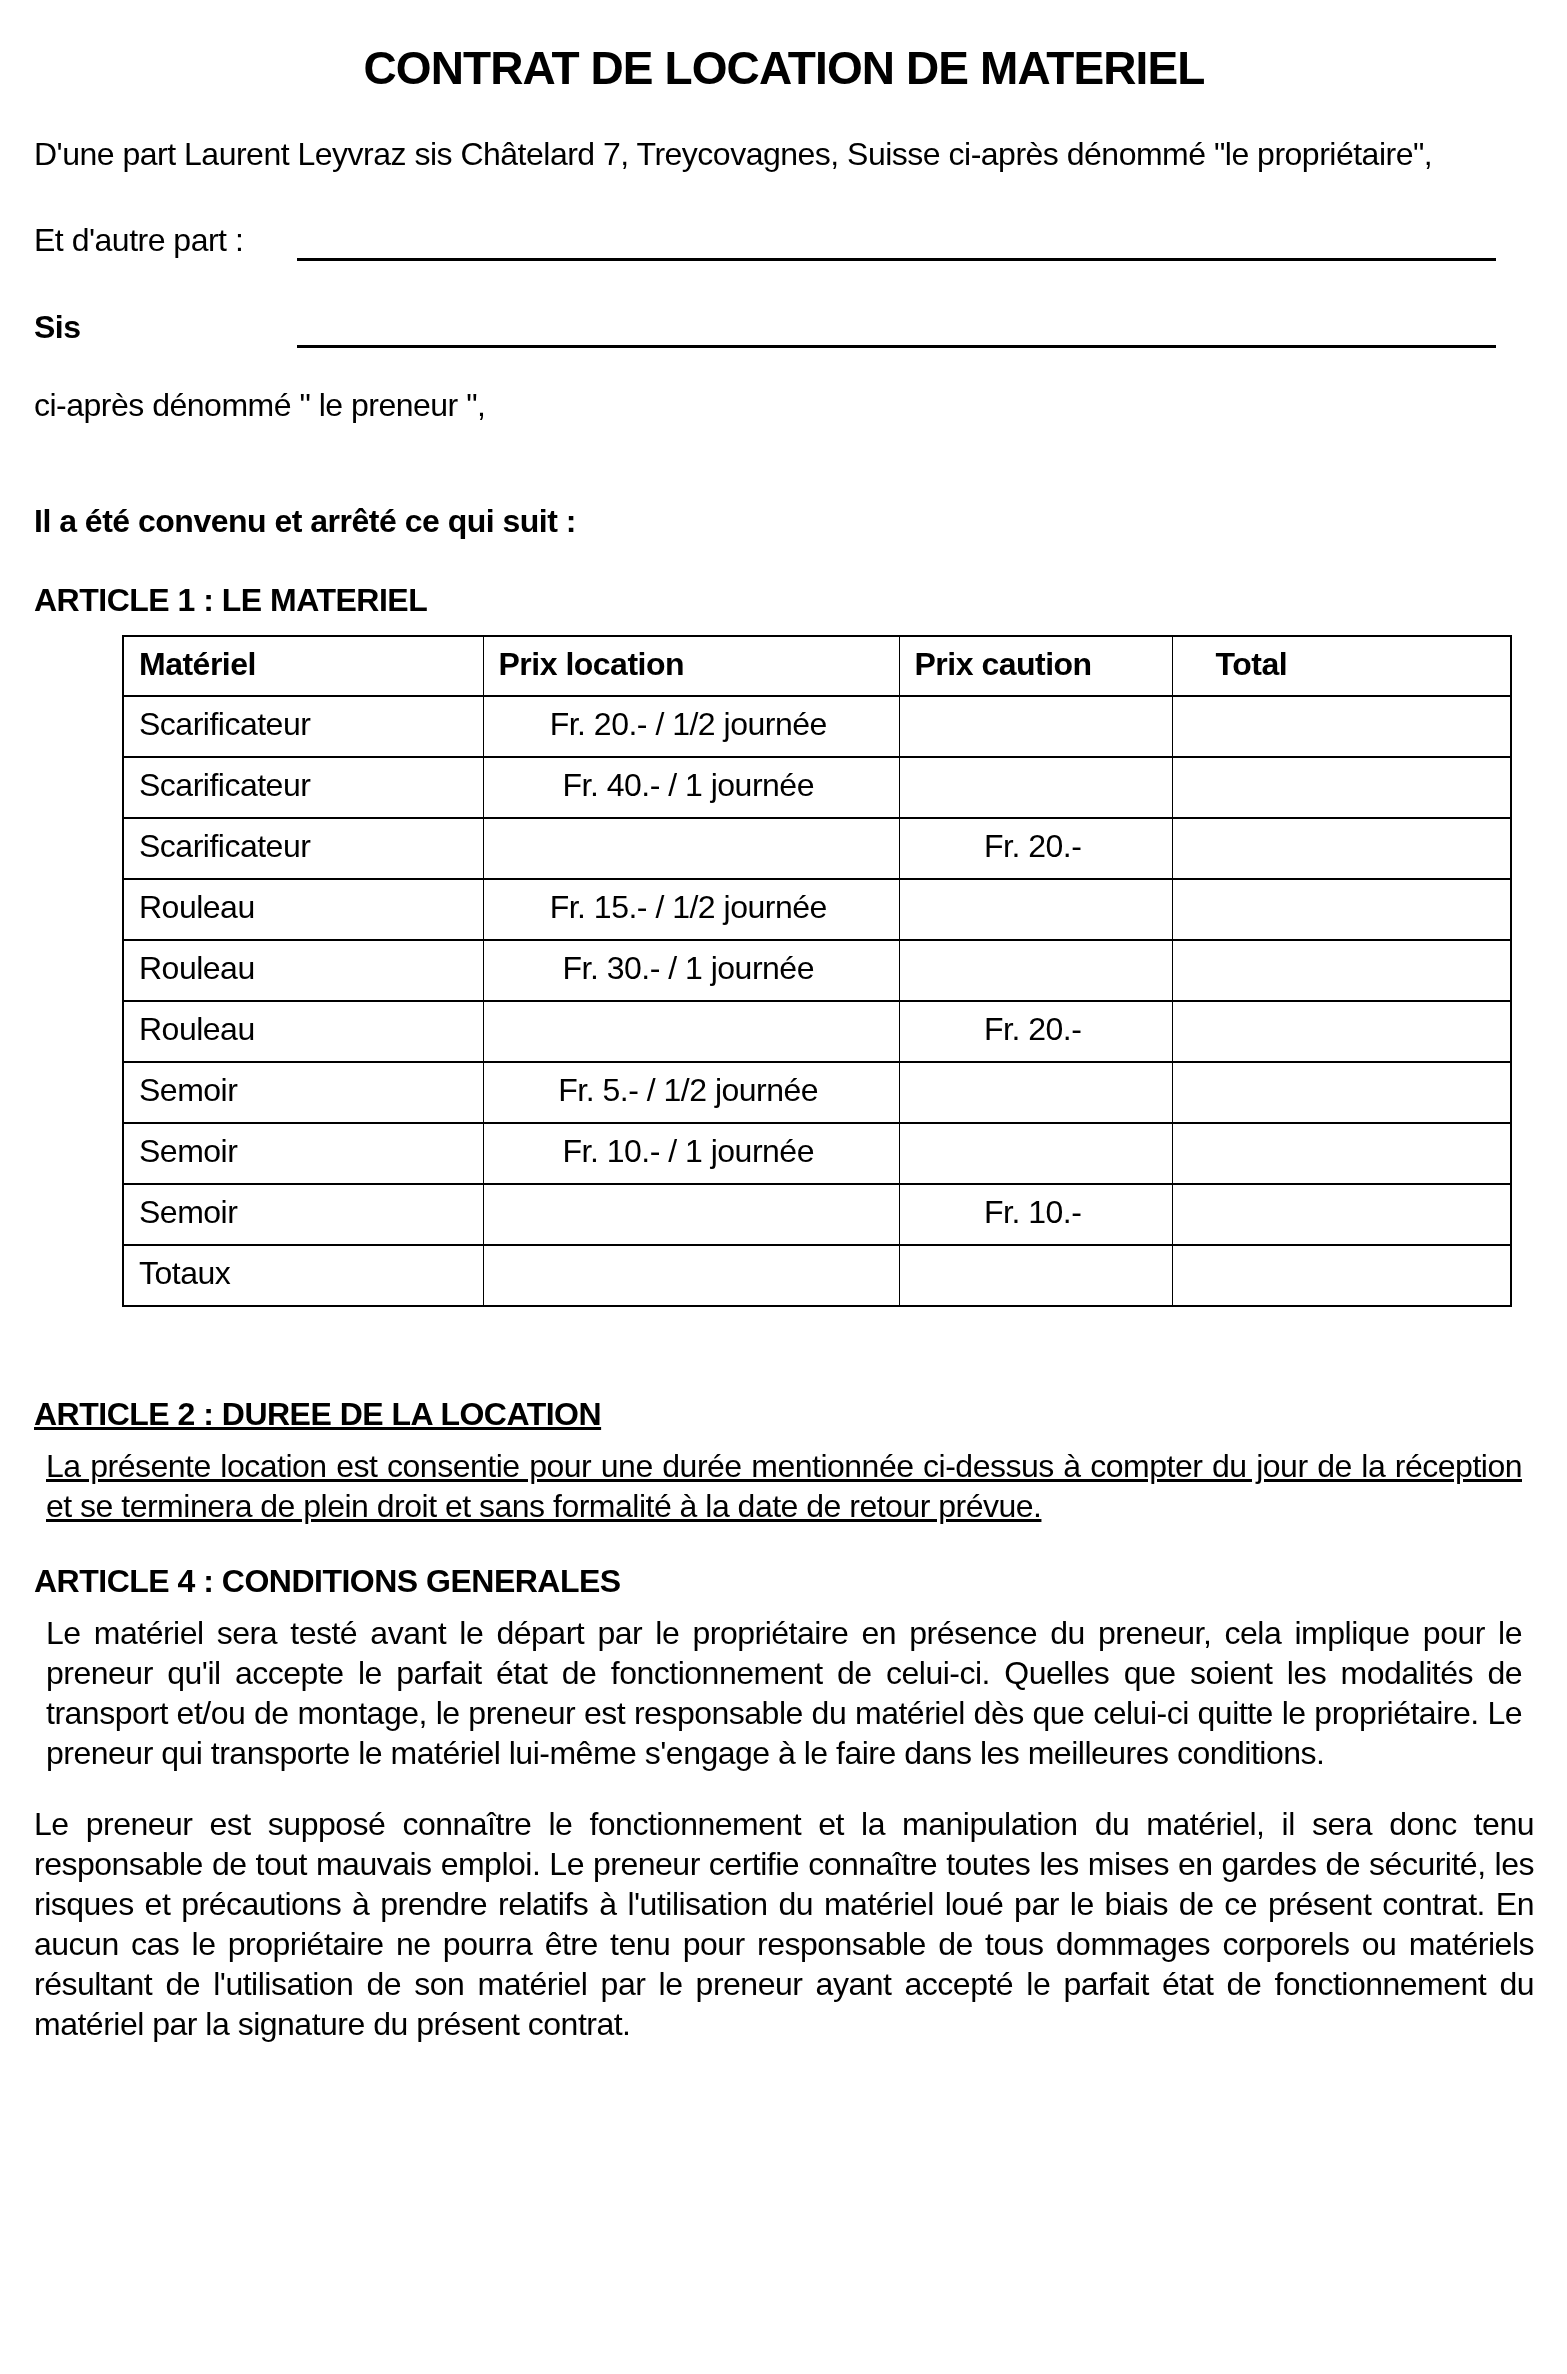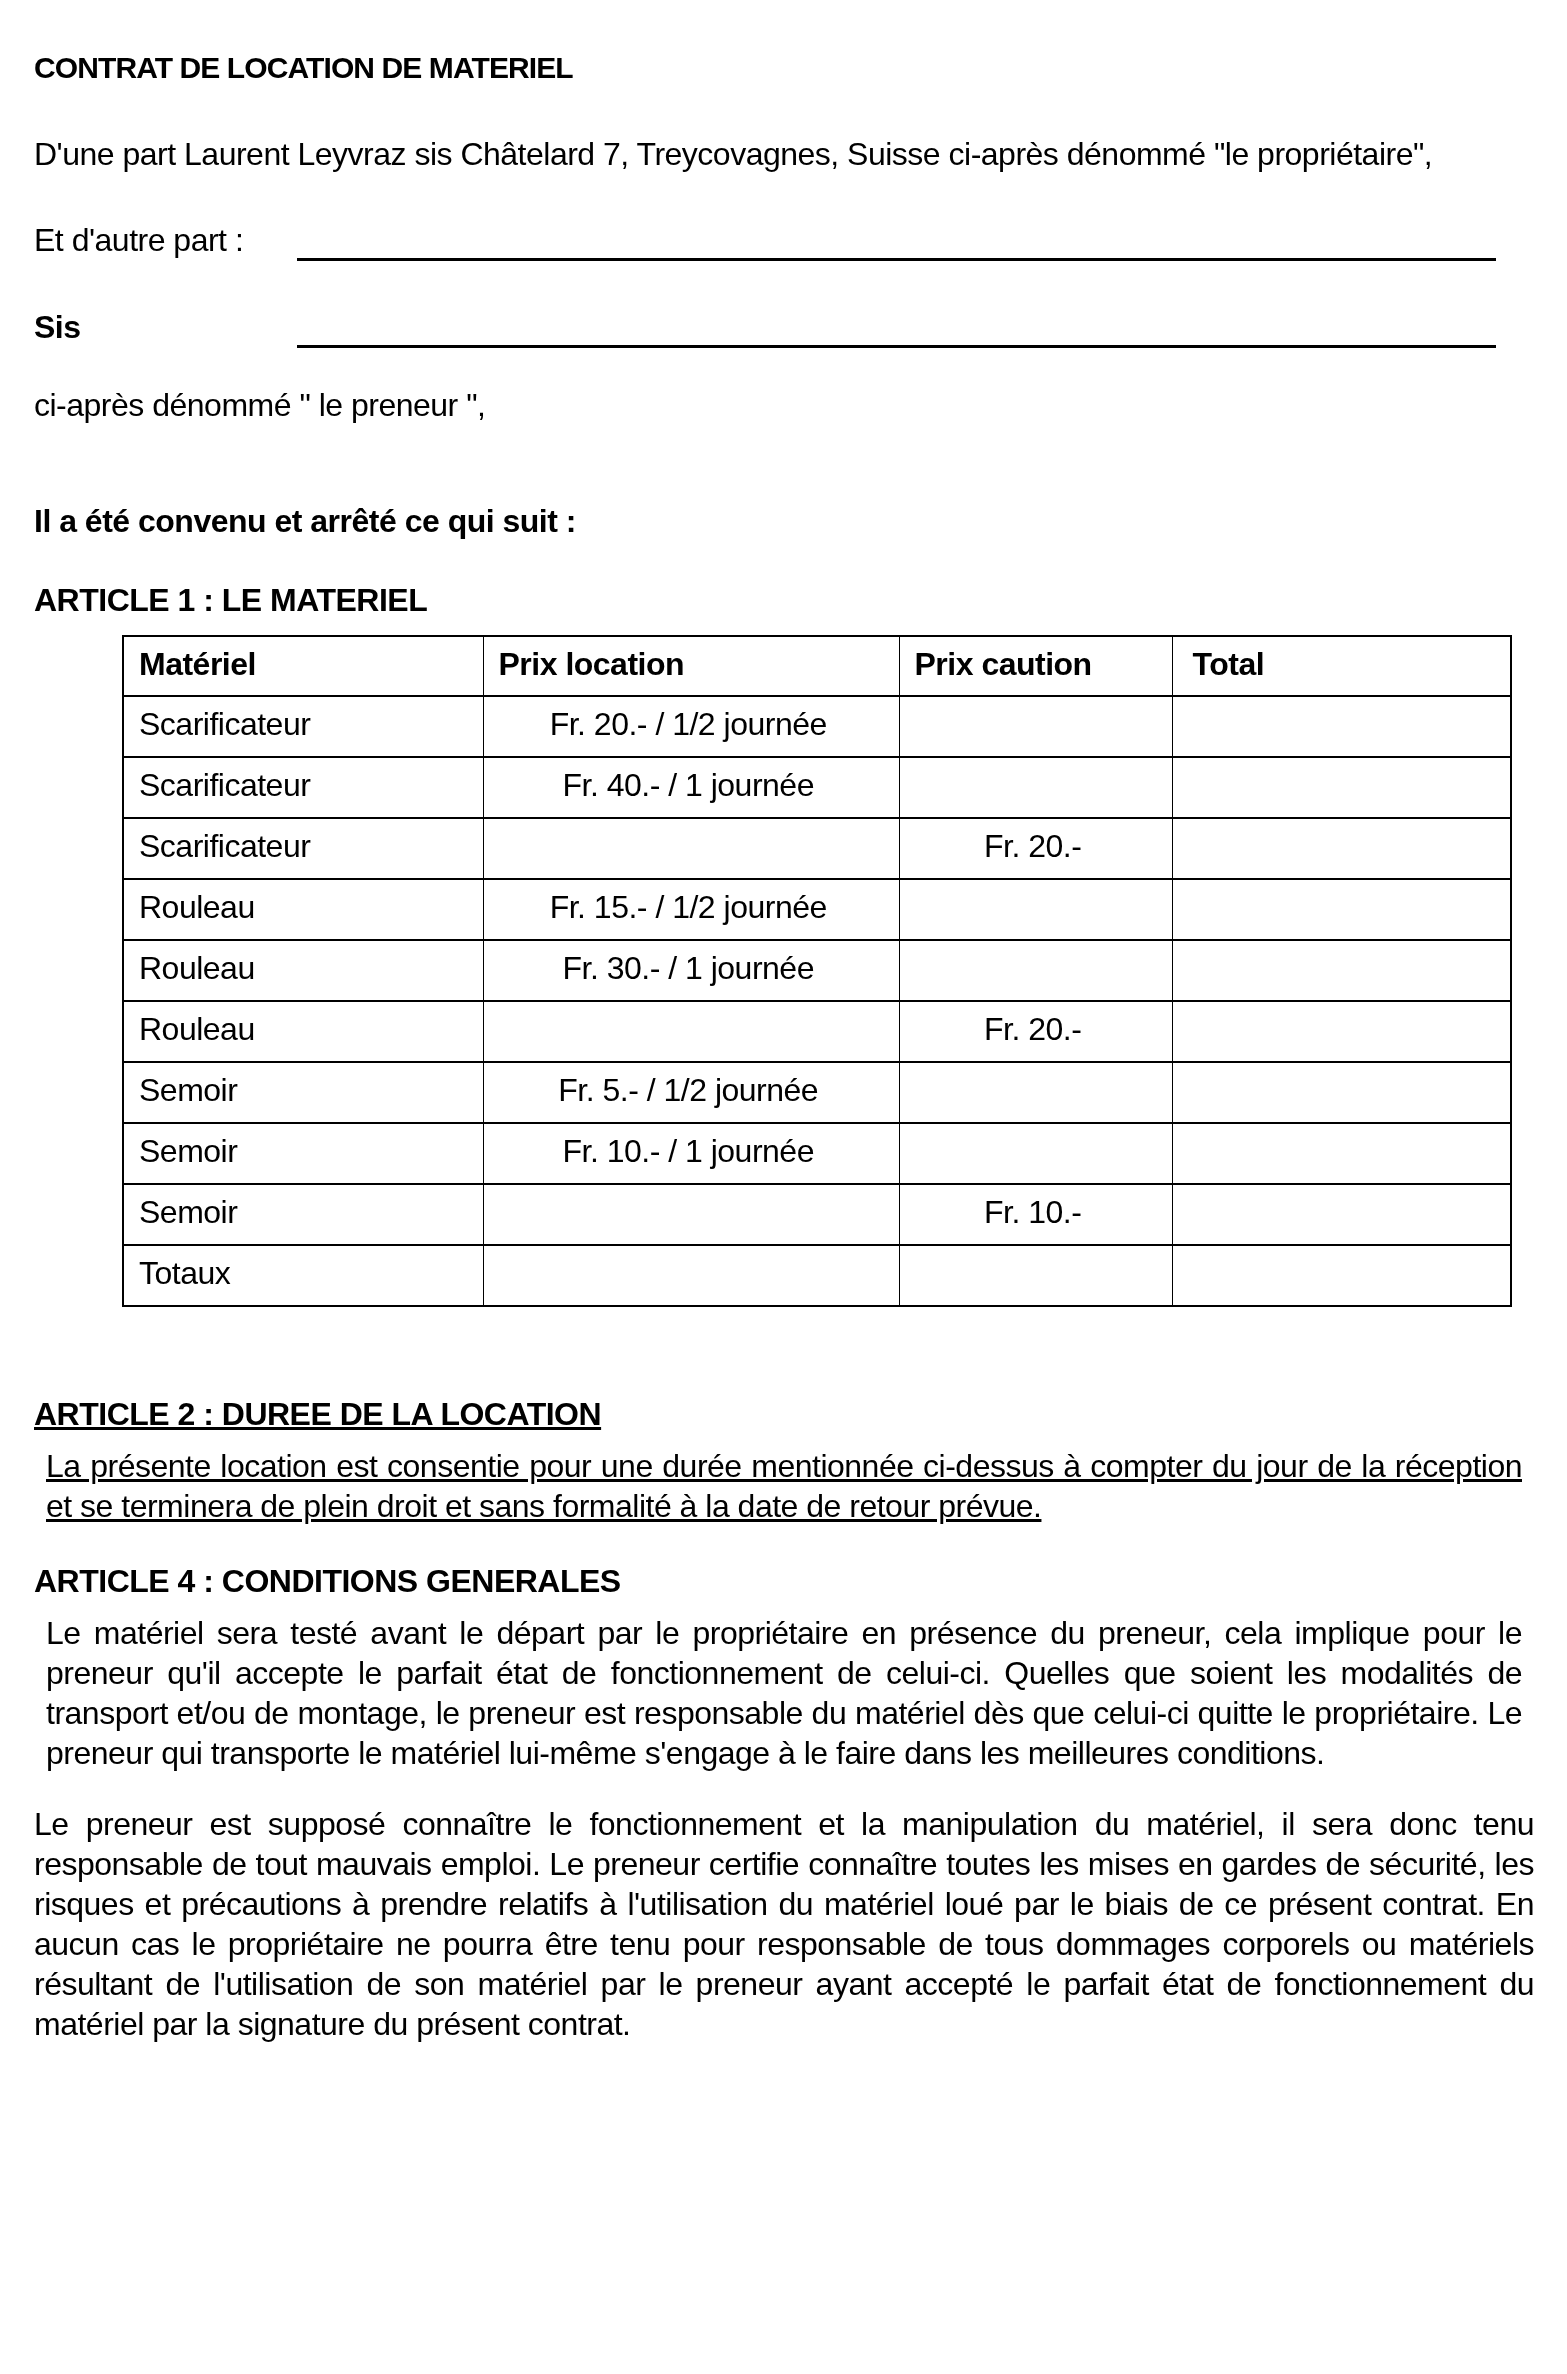--- a/index.html
+++ b/index.html
@@ -12,22 +12,23 @@
     overflow: hidden;
     background: #ffffff;
     color: #000000;
     font-family: "Liberation Sans", "DejaVu Sans", sans-serif;
     font-size: 32px;
     line-height: 40px;
     letter-spacing: -0.5px;
   }
   .title {
     margin-top: 41px;
+    text-align: center;
     font-weight: bold;
-    font-size: 30px;
+    font-size: 46px;
     line-height: 54px;
     letter-spacing: -0.9px;
   }
   .bold { font-weight: bold; }
   .s-entre { margin-top: 58px; }
   .p-owner { margin-top: 39px; text-align: justify; }
   .fill-row { display: flex; margin-top: 46px; height: 43px; }
   .fill-row.sis { margin-top: 44px; font-weight: bold; }
   .fill-label { width: 263px; flex: none; }
   .fill-line {
@@ -54,21 +55,21 @@
     border-top: 2.8px solid #000;
     border-bottom: 2.8px solid #000;
     box-sizing: border-box;
     vertical-align: top;
     padding: 7.4px 5.6px 0 15px;
     height: 61px;
     overflow: hidden;
     white-space: nowrap;
   }
   table.mat th { height: 60px; text-align: left; font-weight: bold; }
-  table.mat th.c3 { padding-left: 20px; }
+  table.mat th.c3 { padding-left: 43px; }
   table.mat td.c1, table.mat td.c2 { text-align: center; padding-left: 0; }
 
   .art { text-align: justify; }
   .art p { margin: 12px; text-align: justify; }
   .a2 { margin-top: 87px; text-decoration: underline; }
   .a4 { margin-top: 35px; }
   .p-mid { margin-top: 31px; text-align: justify; }
   .p-last { margin-top: 33px; text-align: justify; text-align-last: justify; }
 </style>
 </head>

